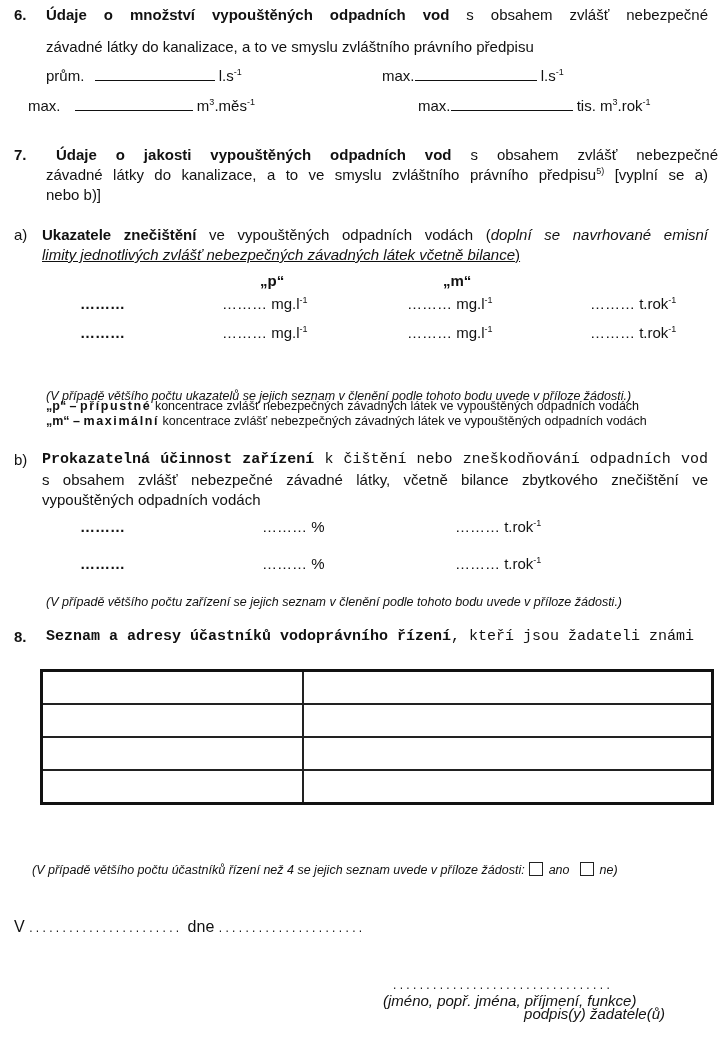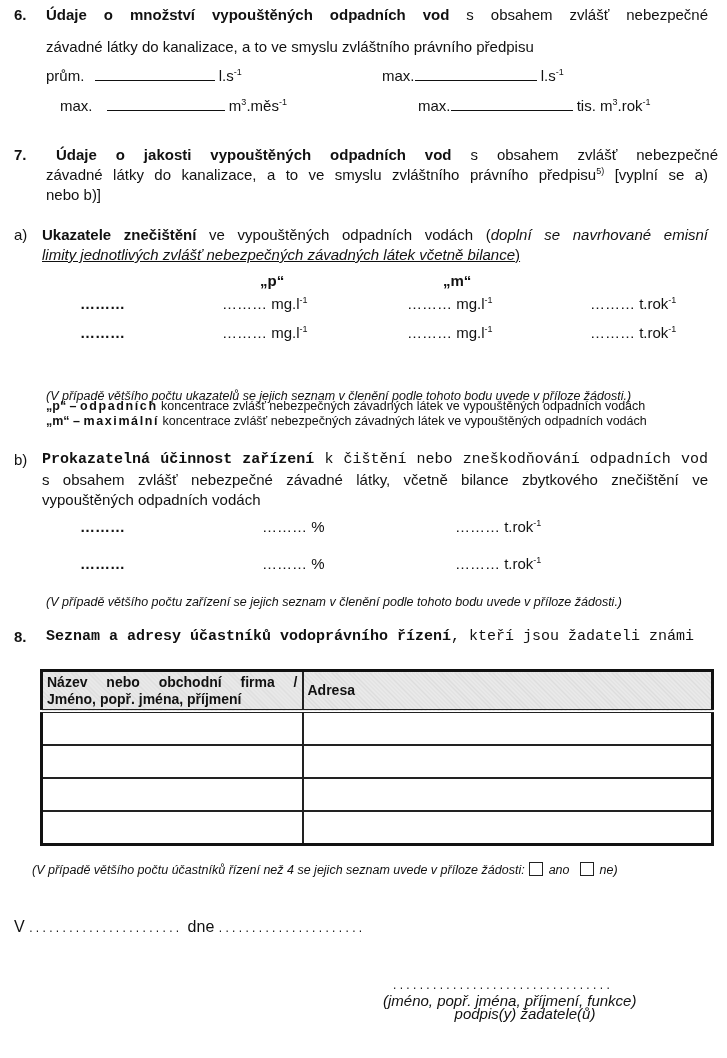--- a/index.html
+++ b/index.html
@@ -47,21 +47,21 @@
 
 <div class="abs" style="left:46px; top:66px;">
   <span>prům.</span>
   <span class="line" style="width:120px; margin-left:6px;"></span>
   <span><span>l.s</span><sup>-1</sup></span>
 </div>
 <div class="abs" style="left:382px; top:66px;">
   <span>max.</span><span class="line" style="width:122px;"></span>
   <span><span>l.s</span><sup>-1</sup></span>
 </div>
-<div class="abs" style="left:60px; top:96px;text-align:right;">
+<div class="abs" style="left:28px; top:96px;text-align:right;">
   <span>max.</span>
   <span class="line" style="width:118px; margin-left:10px;"></span>
   <span><span>m</span><sup>3</sup><span>.měs</span><sup>-1</sup></span>
 </div>
 <div class="abs" style="left:382px; top:96px;margin-left:36px;">
   <span>max.</span><span class="line" style="width:122px;"></span>
   <span><span>tis. m</span><sup>3</sup><span>.rok</span><sup>-1</sup></span>
 </div>
 
 <div class="abs num" style="left:14px; top:146px;">7.</div>
@@ -92,21 +92,21 @@
 <div class="abs" style="left:590px; top:295px;"><span>……… t.rok</span><sup>-1</sup></div>
 
 <div class="abs b" style="left:80px; top:324px;">………</div>
 <div class="abs" style="left:222px; top:324px;"><span>……… mg.l</span><sup>-1</sup></div>
 <div class="abs" style="left:407px; top:324px;"><span>……… mg.l</span><sup>-1</sup></div>
 <div class="abs" style="left:590px; top:324px;"><span>……… t.rok</span><sup>-1</sup></div>
 
 <div class="abs small-it" style="left:46px; top:365px;margin-top:24px;">(V případě většího počtu ukazatelů se jejich seznam v členění podle tohoto bodu uvede v příloze žádosti.)</div>
 
 <div class="abs note" style="left:46px; top:399px;">
-  <b>„p“ – </b><span class="spaced">odpadních</span><span> koncentrace zvlášť nebezpečných závadných látek ve vypouštěných odpadních vodách</span>
+  <b>„p“ – </b><span class="spaced">přípustné</span><span> koncentrace zvlášť nebezpečných závadných látek ve vypouštěných odpadních vodách</span>
 </div>
 <div class="abs note" style="left:46px; top:414px;">
   <b>„m“ – </b><span class="spaced">maximální</span><span> koncentrace zvlášť nebezpečných závadných látek ve vypouštěných odpadních vodách</span>
 </div>
 
 <div class="abs" style="left:14px; top:451px;">b)</div>
 <div class="abs" style="left:42px; top:451px; width:666px;font-family:Liberation Mono, monospace;">
   <div class="just"><b>Prokazatelná účinnost zařízení</b><span> k čištění nebo zneškodňování odpadních vod</span></div>
 </div>
 <div class="abs" style="left:42px; top:471px; width:666px;">
@@ -128,27 +128,20 @@
 <div class="abs" style="left:46px; top:628px;font-family:Liberation Mono, monospace;">
   <b>Seznam a adresy účastníků vodoprávního řízení</b><span>, kteří jsou žadateli známi</span>
 </div>
 
 <table class="parties">
   <colgroup>
       <col style="width:261px">
       <col>
     </colgroup>
   <tbody>
-      <tr class="hdr">
-    <td>
-      <div class="just" style="text-align-last:justify;">Název nebo obchodní firma /</div>
-      <div>Jméno, popř. jména, příjmení</div>
-    </td>
-    <td>Adresa</td>
-  </tr>
   <tr class="row">
     <td></td>
     <td></td>
   </tr>
   <tr class="row">
     <td></td>
     <td></td>
   </tr>
   <tr class="row">
     <td></td>
@@ -166,14 +159,14 @@
 </div>
 
 <div class="abs" style="left:14px; top:918px; font-size:16px;">
   <span>V</span>
   <span style="font-size:12px; letter-spacing:0px;">. . . . . . . . . . . . . . . . . . . . . . .</span>
   <span style="margin-left:4px;">dne</span>
   <span style="font-size:12px;">. . . . . . . . . . . . . . . . . . . . . .</span>
 </div>
 
 <div class="abs" style="left:393px; top:978px; font-size:12px;">. . . . . . . . . . . . . . . . . . . . . . . . . . . . . . . . .</div>
-<div class="abs i" style="left:385px; top:1005px; width:280px; text-align:center;">podpis(y) žadatele(ů)</div>
+<div class="abs i" style="left:385px; top:1005px; width:280px; text-align:right;">podpis(y) žadatele(ů)</div>
 <div class="abs i" style="left:383px; top:992px; width:284px; text-align:left;">(jméno, popř. jména, příjmení, funkce)</div>
 
 </body></html>

